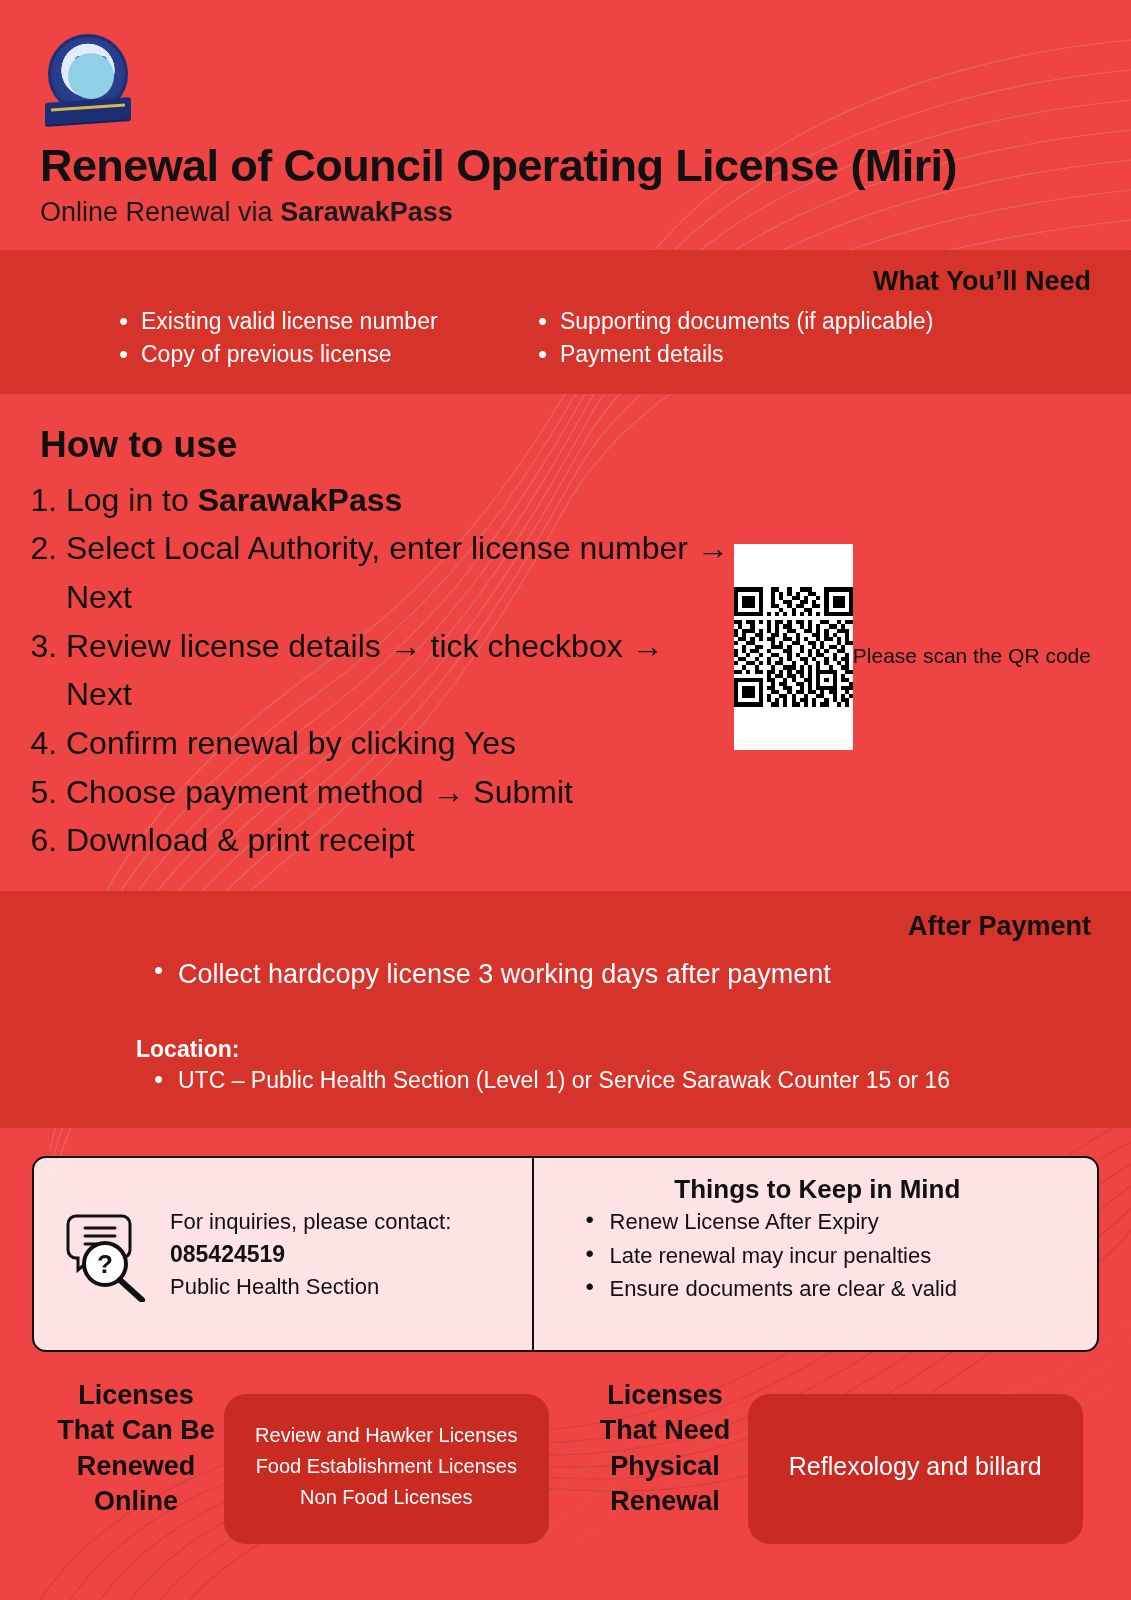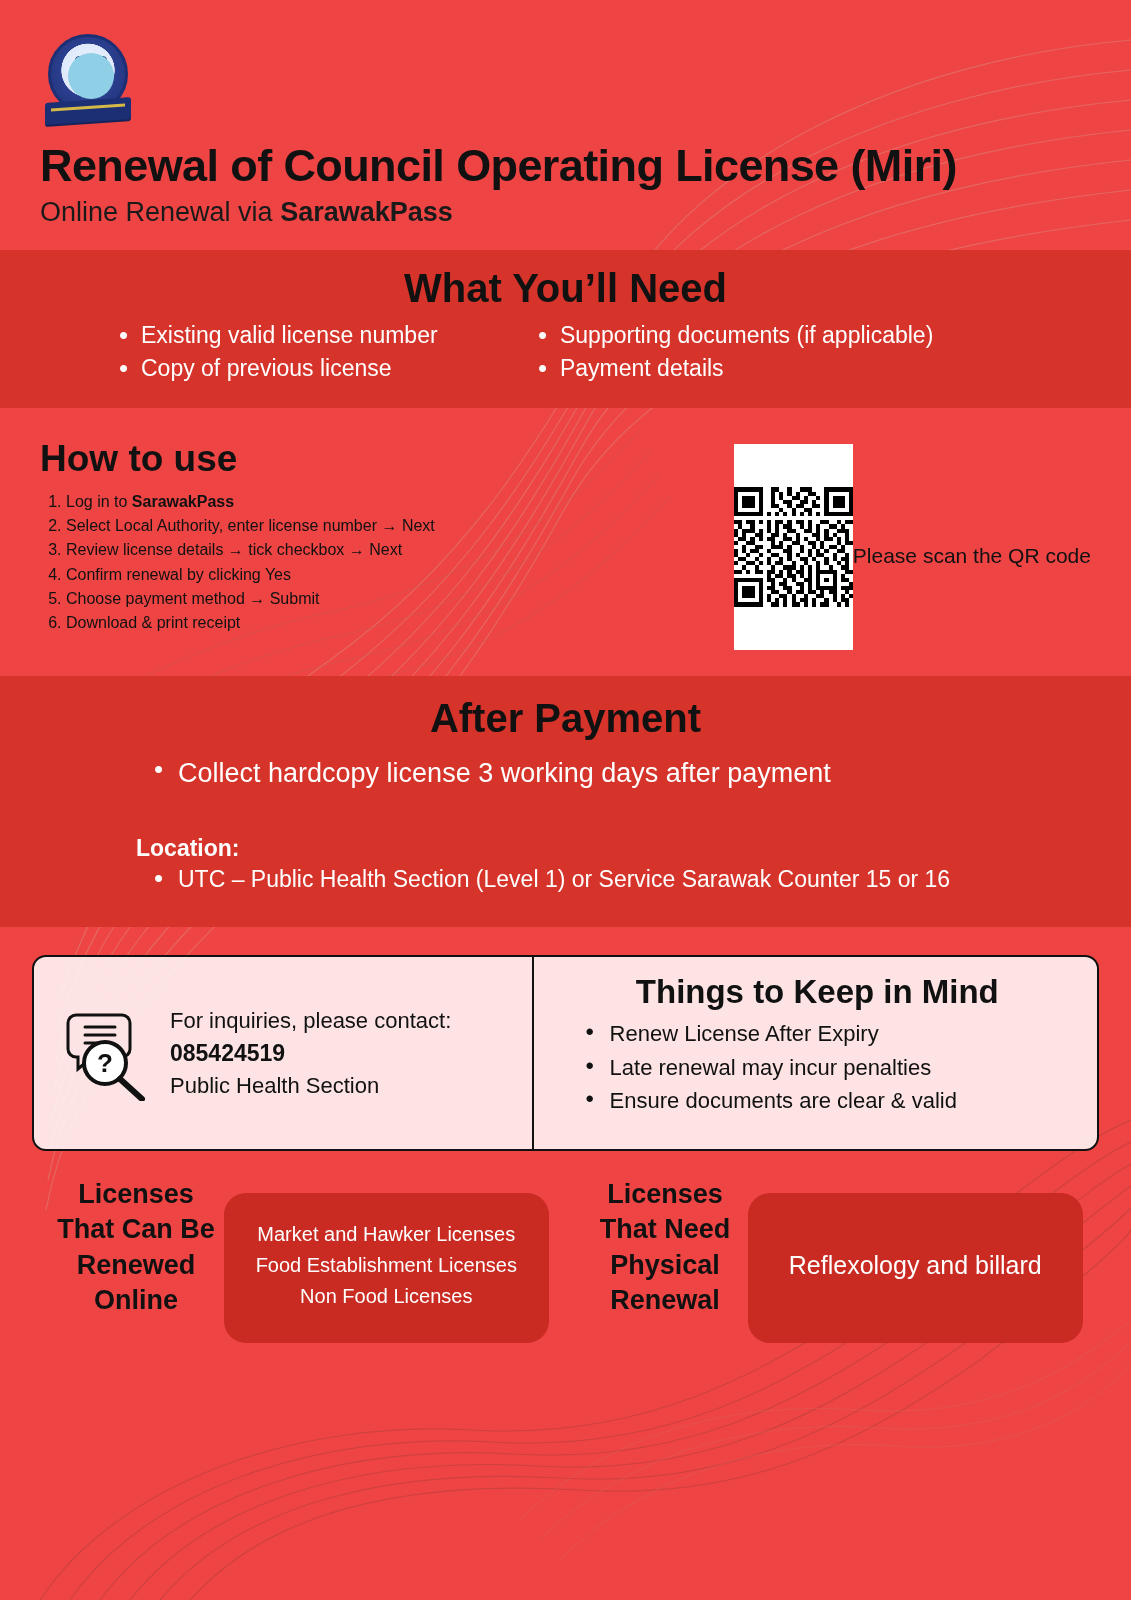--- a/index.html
+++ b/index.html
@@ -96,22 +96,22 @@
 
   
   .band {
     position: relative;
     z-index: 2;
     background: #d6342a;
     color: #fff;
     width: 100%;
   }
   .band h2 {
-    text-align: center;
-    font-size: 40px;
+    text-align: right;
+    font-size: 27px;
     font-weight: bold;
     color: #111;
   }
   .band-need { margin-top: 22px; padding: 16px 40px 22px 40px; }
   .need-cols {
     display: flex;
     margin-top: 8px;
   }
   .need-cols ul { list-style: none; }
   .need-cols ul li {
@@ -140,21 +140,21 @@
   .howto-left h2 {
     font-size: 37px;
     font-weight: bold;
     margin-bottom: 10px;
     color: #111;
   }
   .howto-left ol {
     margin-left: 26px;
   }
   .howto-left ol li {
-    font-size: 16px;
+    font-size: 32px;
     line-height: 1.52;
     color: #111;
   }
   .howto-left ol li b { font-weight: bold; }
 
   .howto-right {
     width: 34%;
     display: flex;
     align-items: center;
     padding-top: 6px;
@@ -222,23 +222,23 @@
   .inquiry-icon { width: 96px; height: 96px; flex: 0 0 96px; }
   .inquiry-text { font-size: 22px; line-height: 1.45; color: #111; }
   .inquiry-text .phone { font-weight: bold; font-size: 23px; }
 
   .infobox-right {
     width: 53%;
     padding: 16px 22px 14px 26px;
   }
   .infobox-right h3 {
     text-align: center;
-    font-size: 33px;
+    font-size: 26px;
     font-weight: bold;
-    margin-bottom: 6px;
+    margin-bottom: 0;
     color: #111;
   }
   .infobox-right ul { list-style: none; padding-left: 26px; }
   .infobox-right ul li {
     position: relative;
     font-size: 22px;
     line-height: 1.52;
     padding-left: 24px;
     color: #111;
   }
@@ -642,21 +642,21 @@
     </div>
   </div>
 
   <div class="bottom">
     <div class="bottom-col">
       <h3>
         <span>Licenses That Can Be</span><br>
         <span>Renewed Online</span>
       </h3>
       <div class="pill">
-        <div class="line">Market and Hawker Licenses</div>
+        <div class="line">Review and Hawker Licenses</div>
         <div class="line">Food Establishment Licenses</div>
         <div class="line">Non Food Licenses</div>
       </div>
     </div>
     <div class="bottom-col">
       <h3>
         <span>Licenses That Need</span><br>
         <span>Physical Renewal</span>
       </h3>
       <div class="pill single">

